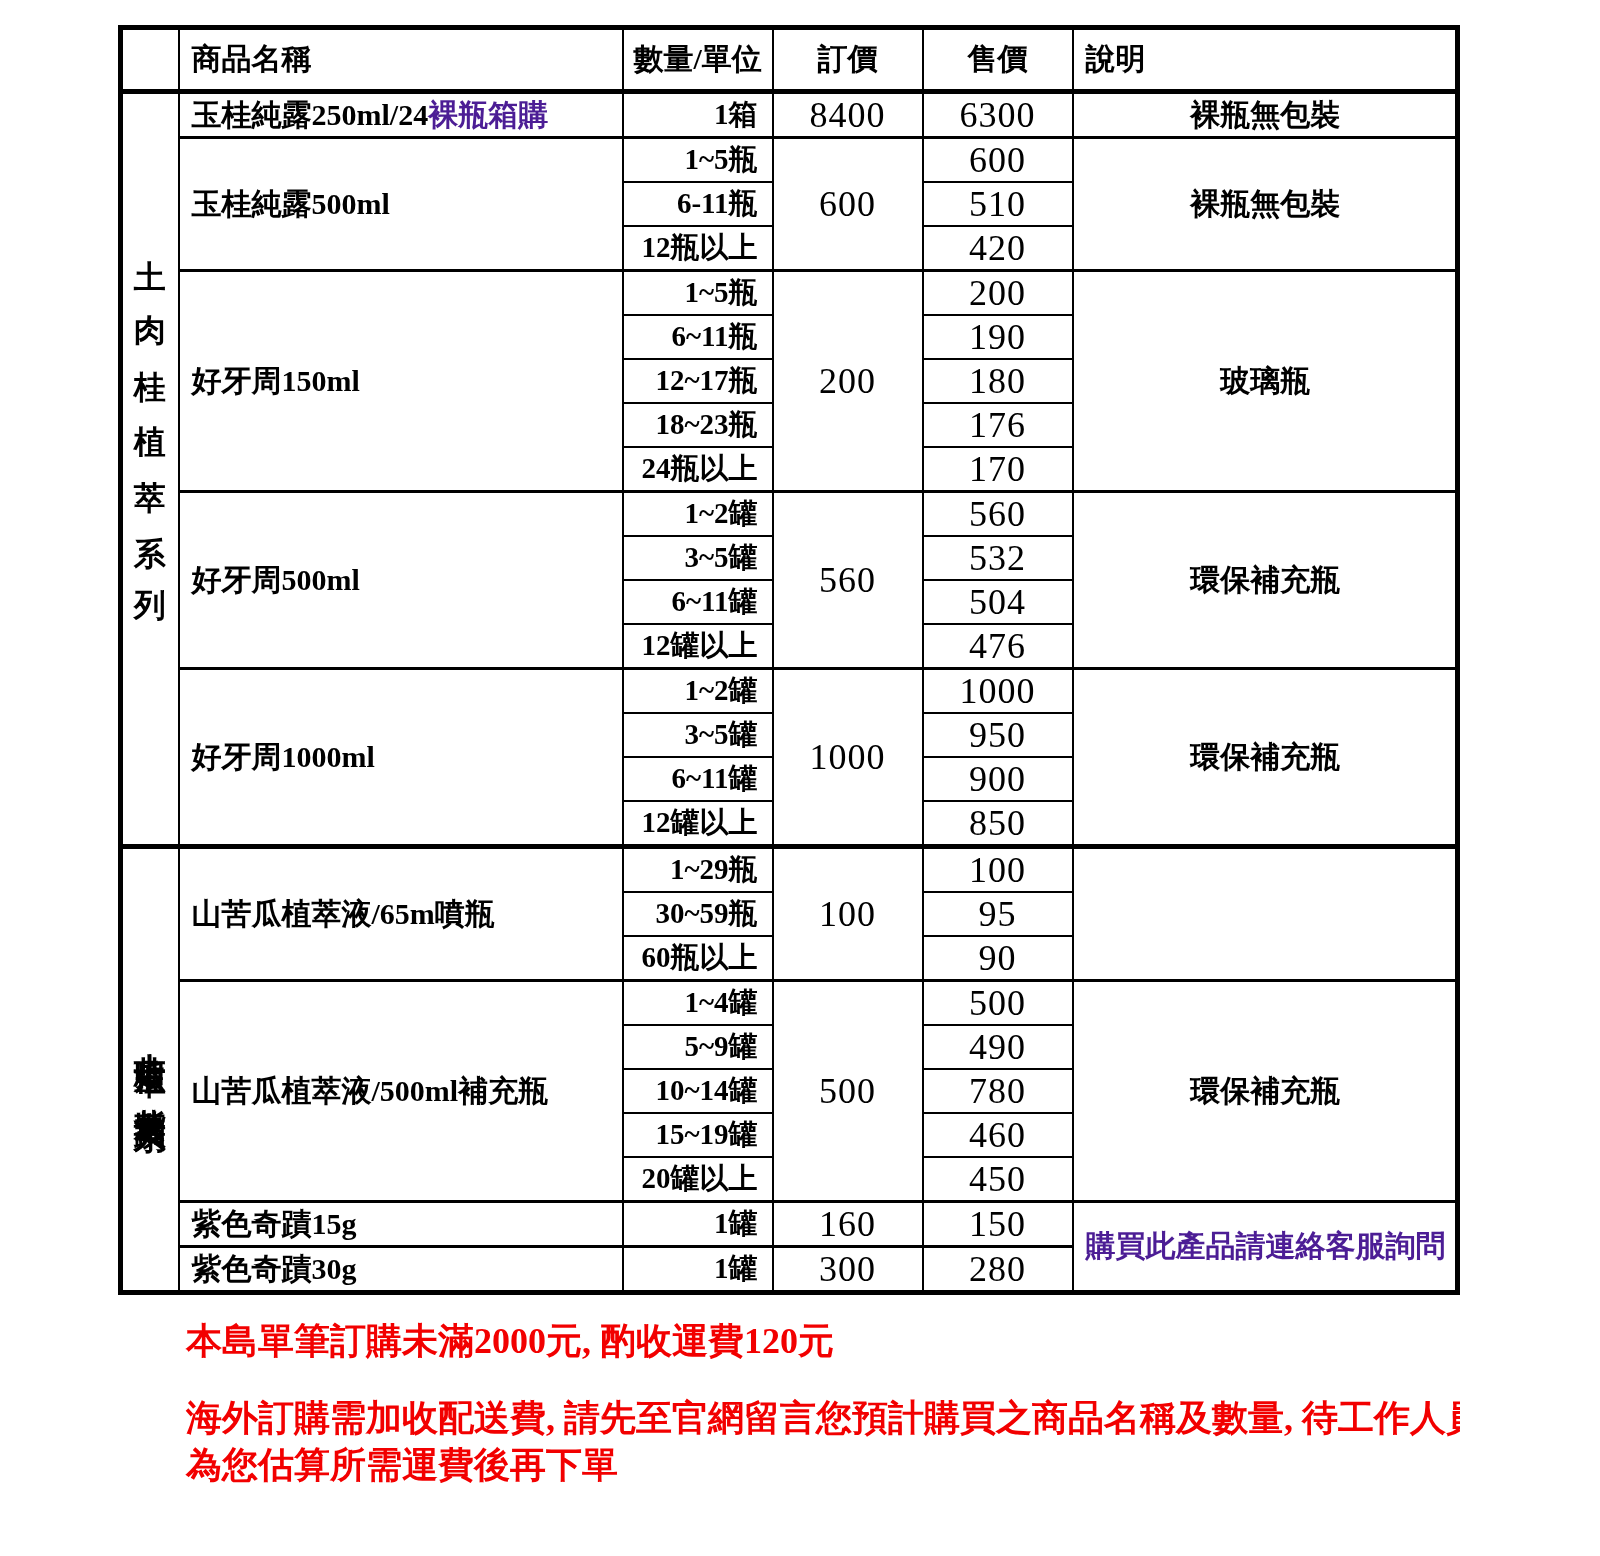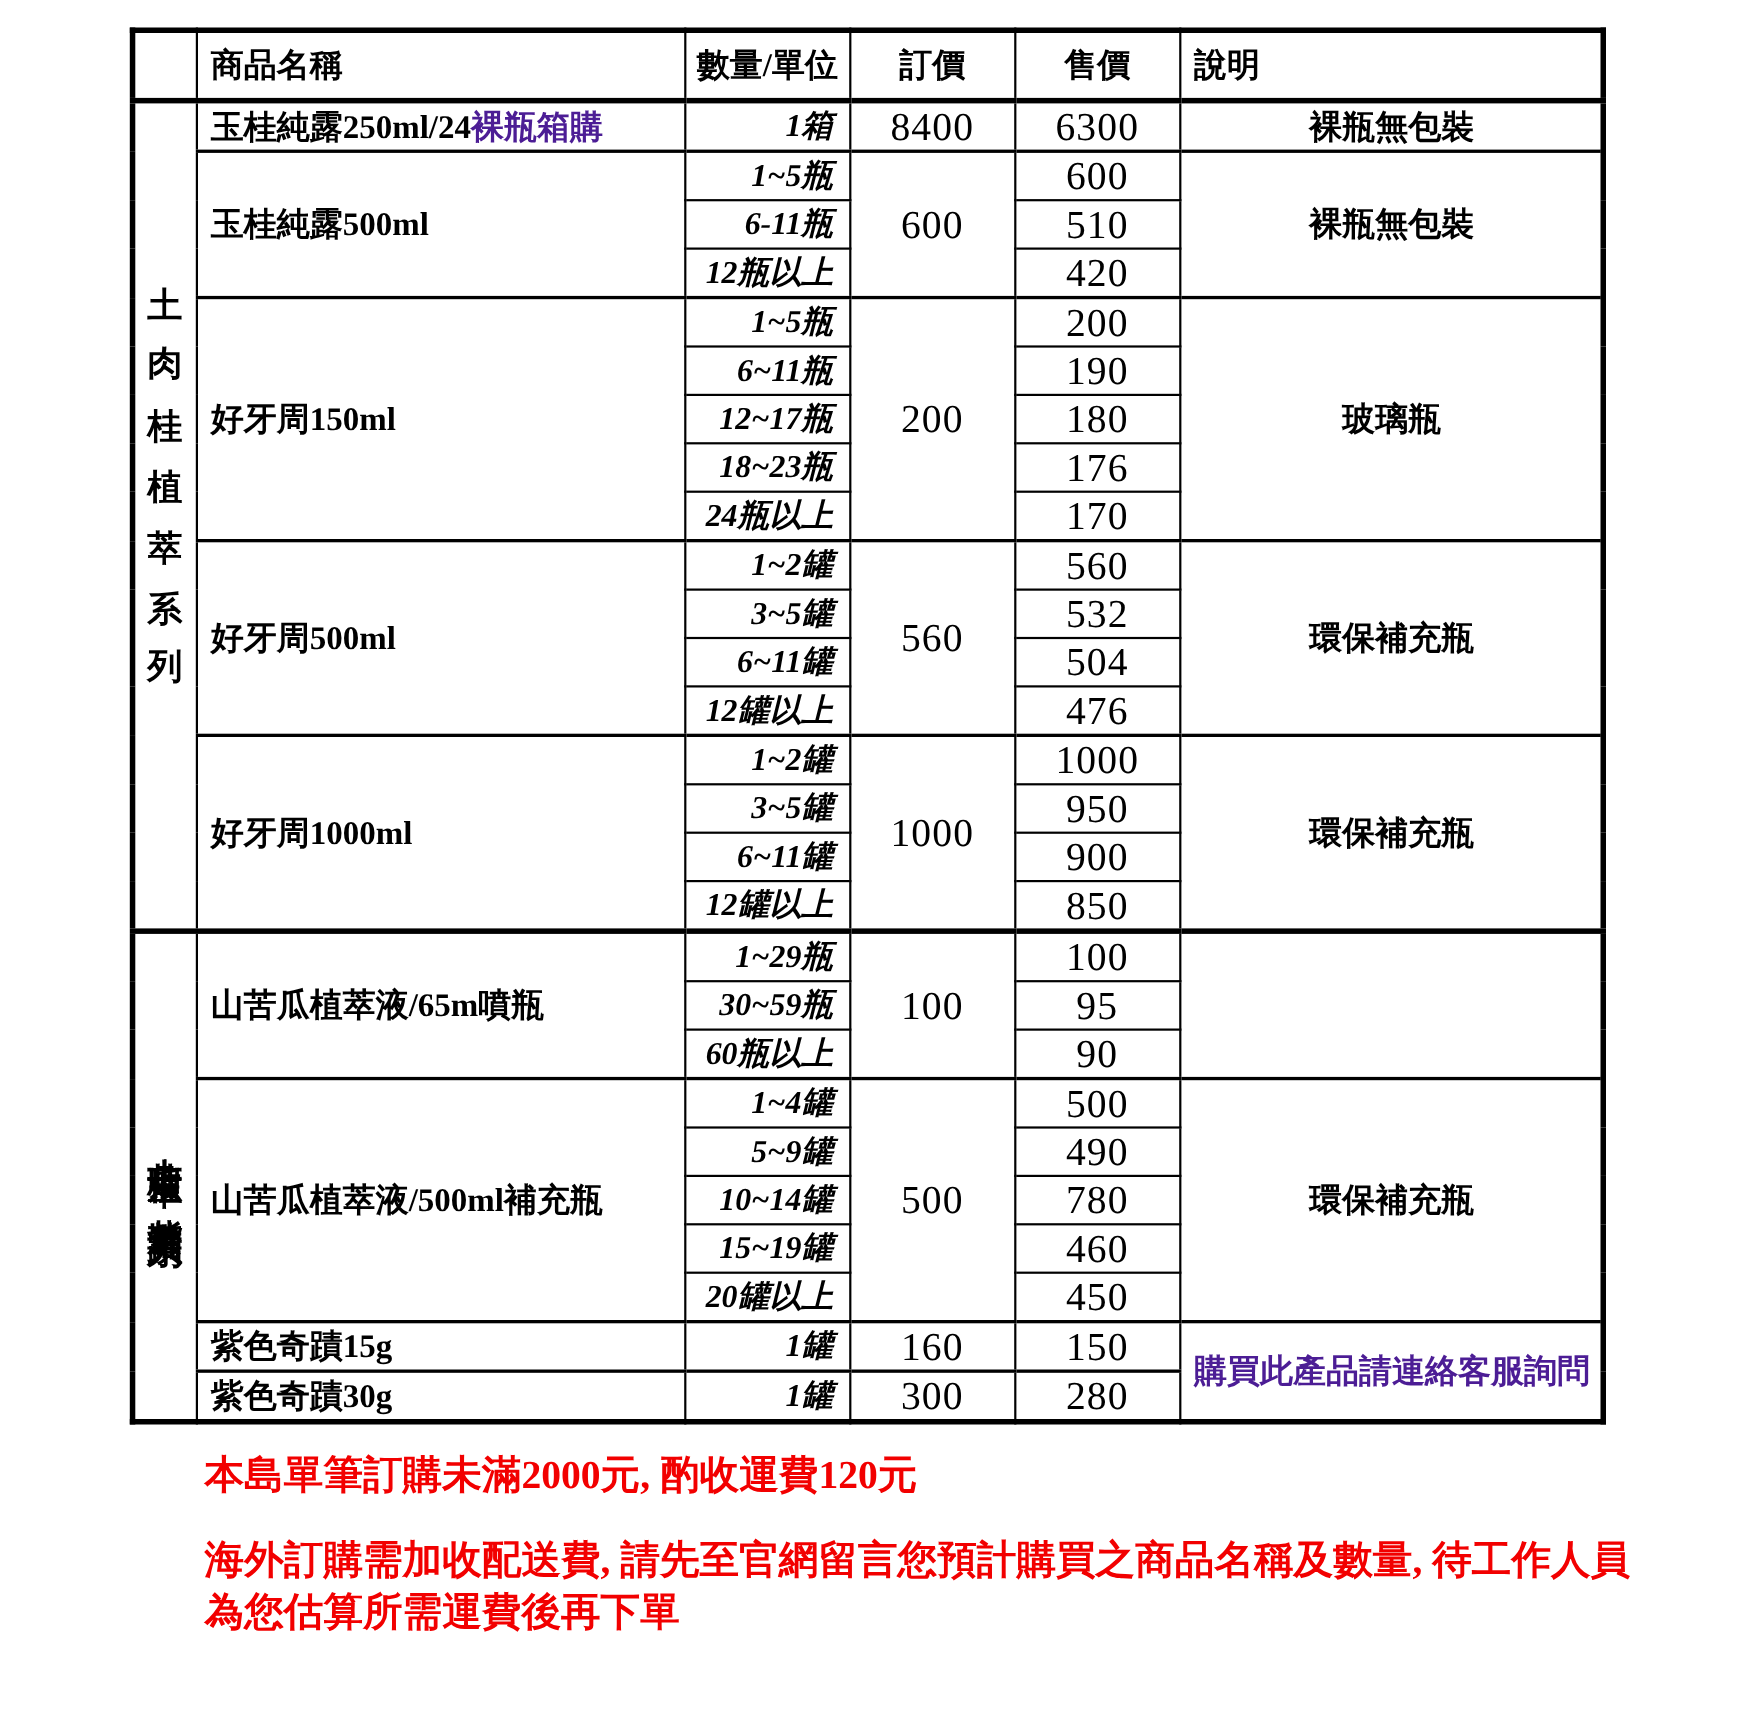--- a/index.html
+++ b/index.html
@@ -1,39 +1,39 @@
 <!DOCTYPE html>
 <html><head>
 <meta charset="utf-8">
 <style>
   * { box-sizing: border-box; }
   html,body { margin:0; padding:0; }
   body {
     width:1600px; height:1556px; background:#ffffff; color:#000;
     font-family:"Liberation Serif","DejaVu Serif",serif;
   }
-  .page { position:relative; width:1600px; height:1556px; overflow:hidden;padding-left:12px; }
+  .page { position:relative; width:1460px; height:1556px; overflow:hidden;padding-left:12px; }
 
   table.price {
     position:absolute; left:118px; top:25px;
     width:1337px; border-collapse:collapse; table-layout:fixed;
     border:5px solid #000;
   }
   td {
     border:2px solid #000;
     height:44px; padding:0 10px;
     font-size:30px; font-weight:bold;
     vertical-align:middle; overflow:hidden; white-space:nowrap;
   }
   tr.hdr td { height:64px; border-bottom-width:4px; }
   td.c-head-unit, td.c-head-list, td.c-head-sale { text-align:center; }
   td.c-head-prod, td.c-head-note { text-align:left; padding-left:12px; }
 
   td.prod { text-align:left; padding-left:12px; }
-  td.unit { text-align:right; padding-right:14px; font-size:29px;font-style:italic; }
+  td.unit { text-align:right; padding-right:14px; font-size:29px; }
   td.num  { text-align:center; font-weight:normal; font-size:36px; letter-spacing:1px; }
   td.note { text-align:center; padding-left:12px; }
 
   td.cat { text-align:center; vertical-align:middle; padding:0; }
   .catwrap {
     display:inline-block;
     writing-mode:vertical-rl; text-orientation:upright;
     font-size:32px; font-weight:bold; line-height:1;
   }
   .catwrap.s0 { letter-spacing:55px; transform:translateY(-38px); }

